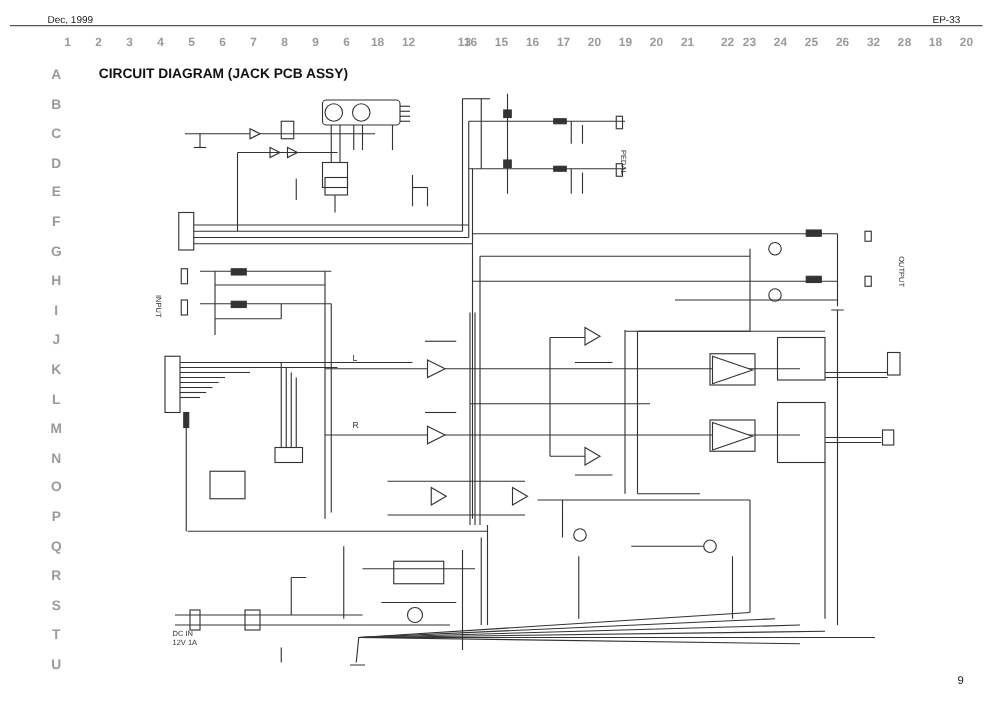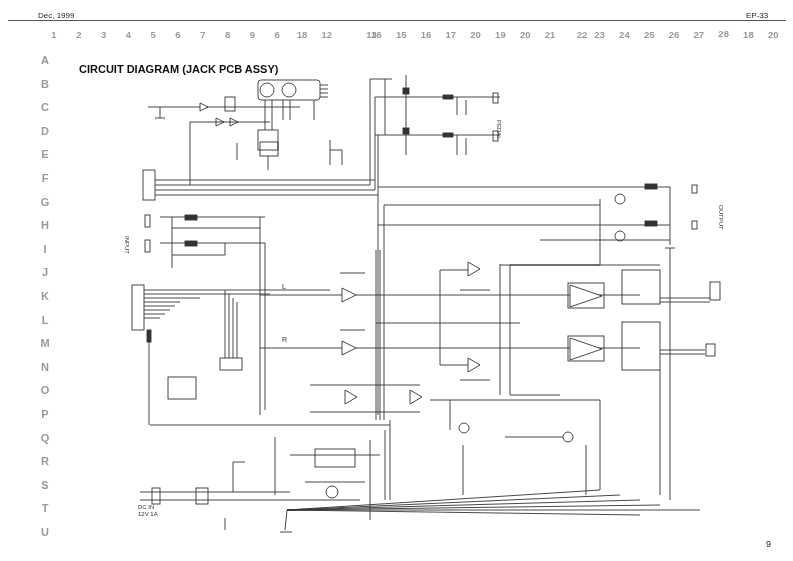--- a/index.html
+++ b/index.html
@@ -2,21 +2,21 @@
 <html><head>
 <meta charset="utf-8">
 <style>
   html,body{margin:0;padding:0;background:#fff;}
   body{width:793px;height:561px;position:relative;overflow:hidden;font-family:"Liberation Sans",sans-serif;}
   .hdr-left{position:absolute;left:38px;top:11px;font-size:8px;color:#222;}
   .hdr-right{position:absolute;left:746px;top:11px;font-size:8px;color:#222;}
   .hdr-rule{position:absolute;left:8px;top:20px;width:778px;height:1px;background:#555;}
   .col{position:absolute;top:29px;font-size:9.5px;color:#9a9a9a;font-weight:bold;width:20px;text-align:center;}
   .row{position:absolute;left:38px;font-size:11px;color:#9a9a9a;font-weight:bold;width:14px;text-align:center;}
-  .title{position:absolute;left:79px;top:63px;font-size:11px;font-weight:bold;color:#111;}
+  .title{position:absolute;left:79px;top:53px;font-size:11px;font-weight:bold;color:#111;}
   .pagenum{position:absolute;left:766px;top:539px;font-size:9px;color:#222;}
   svg.sch{position:absolute;left:0;top:0;}
   .lbl{font-family:"Liberation Sans",sans-serif;fill:#333;}
 </style>
 </head>
 <body>
 
 <div class="hdr-left">Dec, 1999</div>
 <div class="hdr-right">EP-33</div>
 <div class="hdr-rule"></div>
@@ -41,21 +41,21 @@
     <div class="col" style="left: 440.8px;">17</div>
     <div class="col" style="left: 465.6px;">20</div>
     <div class="col" style="left: 490.4px;">19</div>
     <div class="col" style="left: 515.2px;">20</div>
     <div class="col" style="left: 540px;">21</div>
     <div class="col" style="left: 572px;">22</div>
     <div class="col" style="left: 589.6px;">23</div>
     <div class="col" style="left: 614.4px;">24</div>
     <div class="col" style="left: 639.2px;">25</div>
     <div class="col" style="left: 664px;">26</div>
-    <div class="col" style="left: 688.8px;">27</div>
+    <div class="col" style="left: 688.8px;">32</div>
     <div class="col" style="left: 713.6px; font-family: Liberation Mono, monospace;">28</div>
     <div class="col" style="left: 738.4px;">18</div>
     <div class="col" style="left: 763.2px;">20</div>
   </div>
 <div id="rows">
     <div class="row" style="top: 54px;">A</div>
     <div class="row" style="top: 77.6px;">B</div>
     <div class="row" style="top: 101.2px;">C</div>
     <div class="row" style="top: 124.8px;">D</div>
     <div class="row" style="top: 148.4px;">E</div>

